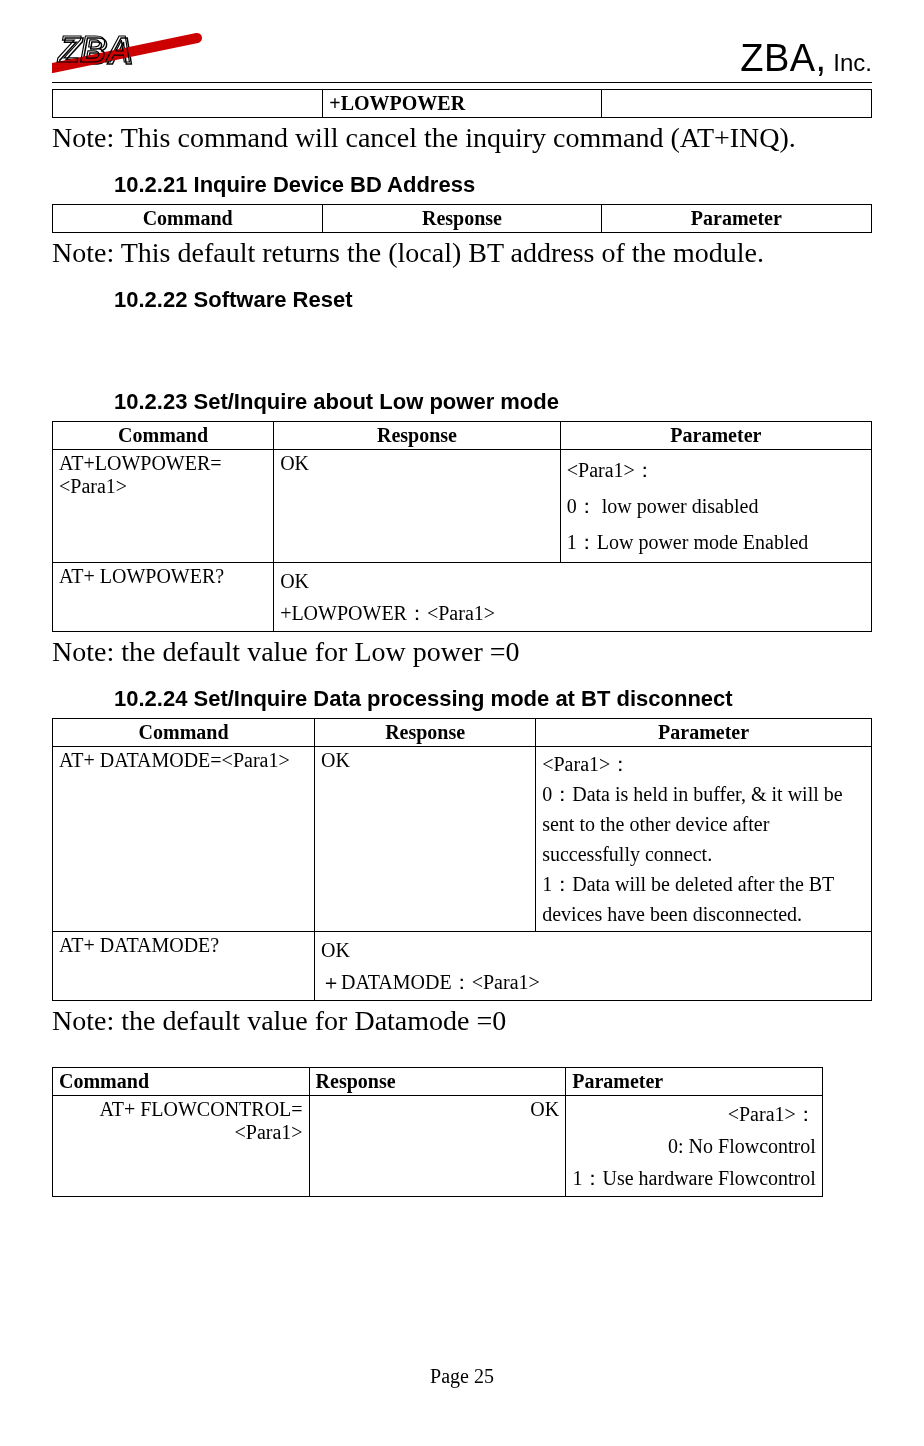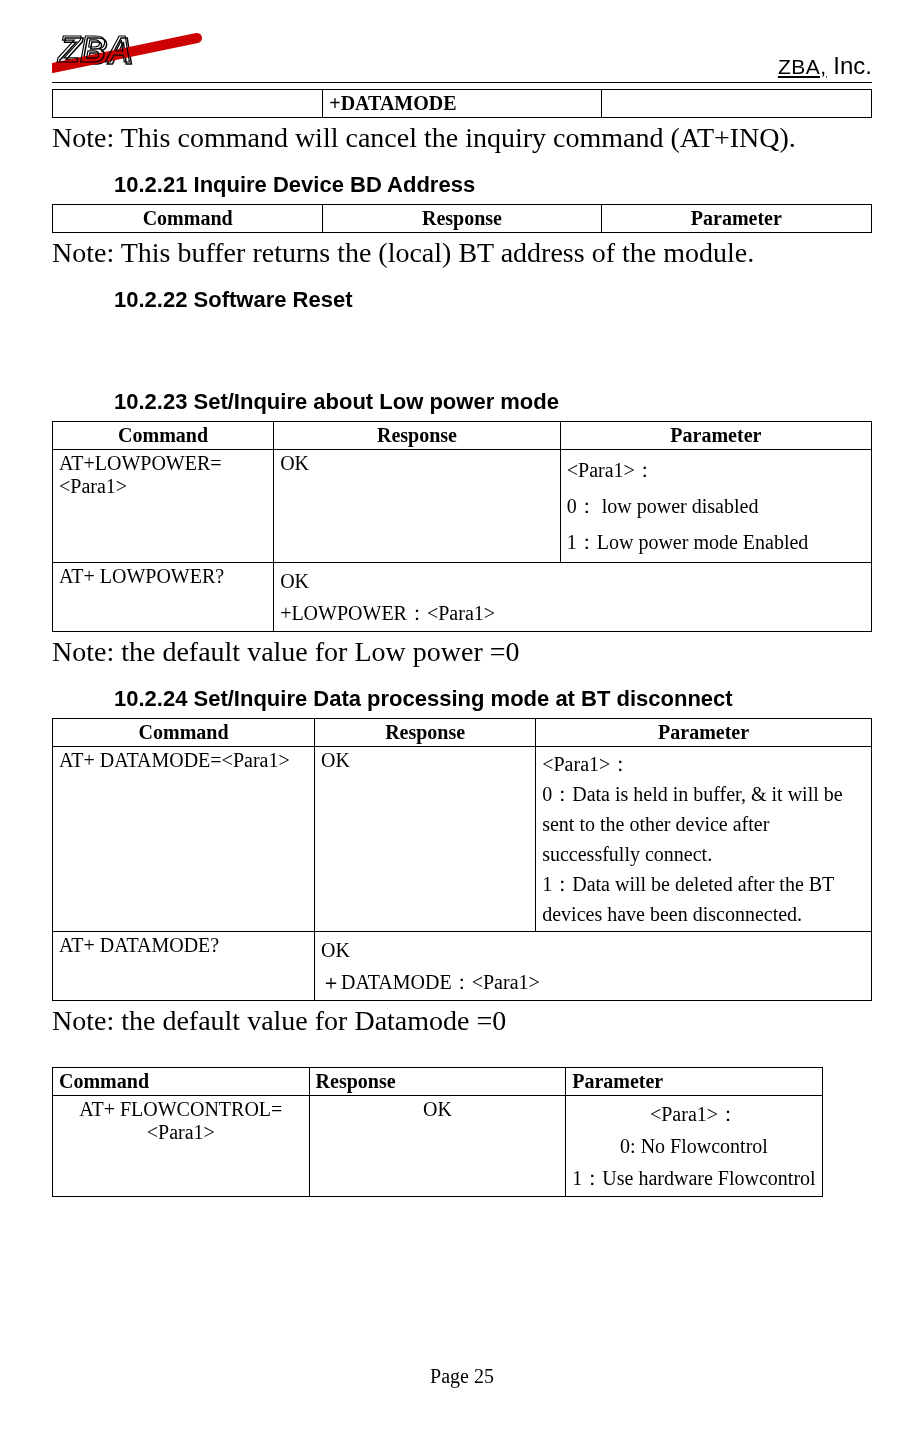--- a/index.html
+++ b/index.html
@@ -23,23 +23,22 @@
     align-items: flex-end;
     border-bottom: 1.5px solid #000;
     padding-bottom: 2px;
     margin-bottom: 6px;
   }
   .logo {
     display: inline-block;
   }
   .company-name {
     font-family: Arial, Helvetica, sans-serif;
-    font-size: 21px;
+    font-size: 38px;
     letter-spacing: 0.5px;
-    text-decoration: underline;
   }
   .company-inc {
     font-family: Arial, Helvetica, sans-serif;
     font-size: 24px;
   }
 
   table {
     border-collapse: collapse;
     width: 100%;
     font-size: 20px;
@@ -85,21 +84,21 @@
   .t-laddr td:nth-child(3), .t-laddr th:nth-child(3) { width: 33%; }
 
   .t-lowpower td:nth-child(1), .t-lowpower th:nth-child(1) { width: 27%; }
   .t-lowpower td:nth-child(2), .t-lowpower th:nth-child(2) { width: 35%; }
   .t-lowpower td:nth-child(3), .t-lowpower th:nth-child(3) { width: 38%; }
 
   .t-datamode td:nth-child(1), .t-datamode th:nth-child(1) { width: 32%; }
   .t-datamode td:nth-child(2), .t-datamode th:nth-child(2) { width: 27%; }
   .t-datamode td:nth-child(3), .t-datamode th:nth-child(3) { width: 41%; }
 
-  .t-flow td, .t-flow th { width: 33.33%; text-align: center; }
+  .t-flow td, .t-flow th { width: 33.33%; text-align: right; }
 
 </style>
 </head>
 <body>
 
 <div class="page">
 
   <div class="header-row">
     <span class="logo">
       <svg width="160" height="48" viewBox="0 0 160 48">
@@ -112,41 +111,41 @@
     </span>
     <span>
       <span class="company-name">ZBA,</span><span class="company-inc"> Inc.</span>
     </span>
   </div>
 
   <table class="t-inqcomp">
     <tbody>
         <tr>
       <td></td>
-      <td><b>+DATAMODE</b></td>
+      <td><b>+LOWPOWER</b></td>
       <td></td>
     </tr>
   </tbody>
     </table>
 
   <div class="note">Note: This command will cancel the inquiry command (AT+INQ).</div>
 
   <h3 class="section">10.2.21 Inquire Device BD Address</h3>
 
   <table class="t-laddr">
     <tbody>
         <tr>
       <th>Command</th>
       <th>Response</th>
       <th>Parameter</th>
     </tr>
   </tbody>
     </table>
 
-  <div class="note">Note: This buffer returns the (local) BT address of the module.</div>
+  <div class="note">Note: This default returns the (local) BT address of the module.</div>
 
   <h3 class="section">10.2.22 Software Reset</h3>
 
   <div style="height:60px;"></div>
 
   <h3 class="section">10.2.23 Set/Inquire about Low power mode</h3>
 
   <table class="t-lowpower">
     <tbody>
         <tr>

